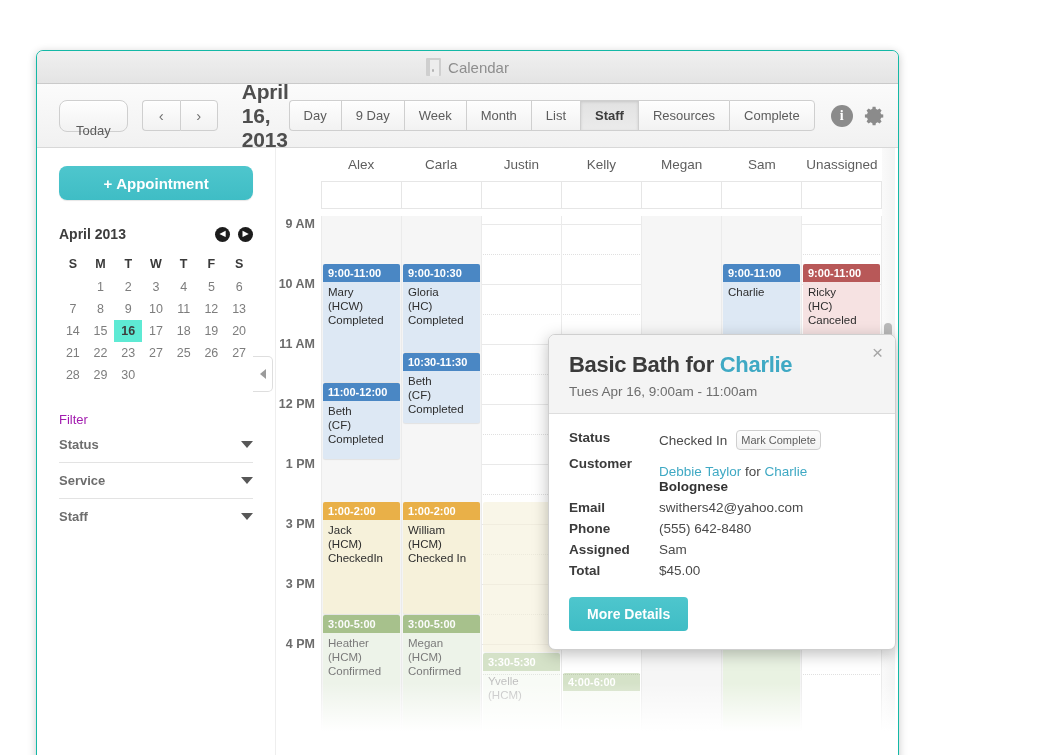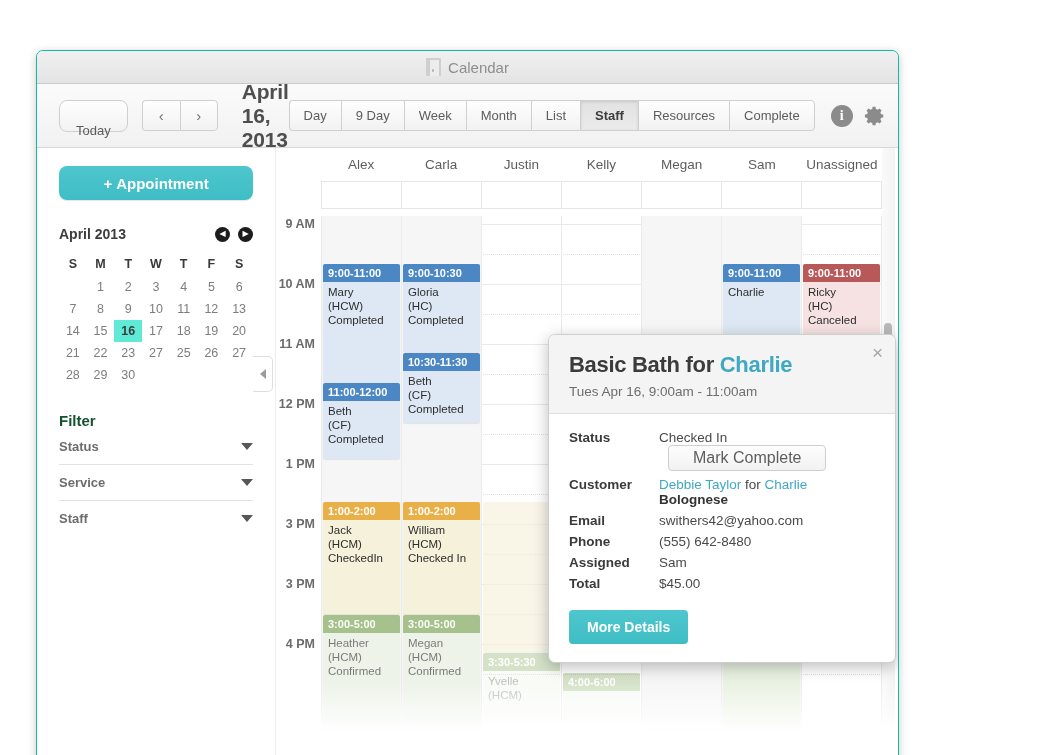--- a/index.html
+++ b/index.html
@@ -127,21 +127,21 @@
     font-size:12.5px; font-weight:bold; color:#3a3a3a;
     padding:5px 0; text-align:center; width:14.28%;
   }
   .mc-grid td {
     font-size:12.5px; color:#7d7d7d;
     padding:4px 0; text-align:center;
   }
   .mc-grid td.sel { background:#5eead4; color:#3c3c3c; font-weight:bold; border-radius:0; }
 
   .filter-sec { margin-top:26px; }
-  .filter-title { font-size:15px; font-weight:bold; color:#14532d; }
+  .filter-title { font-size:13px; font-weight:normal; color:#a21caf; }
   .filter-row {
     display:flex; align-items:center;
     padding:10px 0 10px 0;
     border-bottom:1px solid #e3e3e3;
     cursor:pointer;
   }
   .filter-row:last-child { border-bottom:none; }
   .filter-row .lbl { font-size:13px; font-weight:bold; color:#6d6d6d; }
   .caret {
     margin-left:auto;
@@ -296,22 +296,22 @@
     width:90px; flex:0 0 90px;
     font-size:13.5px; font-weight:bold; color:#3b3b3b;
   }
   .drow .v { font-size:13.5px; color:#4a4a4a; display:flex; align-items:center; flex-wrap:wrap; }
   .drow .v a { color:#3fa9c4; text-decoration:none; }
   .drow .v .bold { font-weight:bold; color:#333; }
   .mark-btn {
     margin-left:9px;
     background:linear-gradient(to bottom,#fdfdfd,#f2f2f2);
     border:1px solid #cfcfcf; border-radius:4px;
-    font-size:16px; color:#5e5e5e;
-    padding:3px 24px; cursor:pointer;
+    font-size:11px; color:#5e5e5e;
+    padding:3px 4px; cursor:pointer;
   }
   .more-btn {
     margin-top:13px;
     background:linear-gradient(to bottom,#4ec6cd 0%,#3fbdc5 100%);
     border:none;border-radius:4px;
     color:#fff;font-size:14px;font-weight:bold;
     padding:9px 18px; cursor:pointer;
   }
 </style>
 </head>
@@ -656,21 +656,21 @@
       <div class="pbody">
         <div class="drow">
           <div class="k">Status</div>
           <div class="v">
             <span>Checked In</span>
             <button class="mark-btn">Mark Complete</button>
           </div>
         </div>
         <div class="drow">
           <div class="k">Customer</div>
-          <div class="v" style="display:block;">
+          <div class="v" style="display:block;margin-top:8px;">
             <a href="#">Debbie Taylor</a><span> for </span><a href="#">Charlie</a>
             <div class="bold">Bolognese</div>
           </div>
         </div>
         <div class="drow">
           <div class="k">Email</div>
           <div class="v">swithers42@yahoo.com</div>
         </div>
         <div class="drow">
           <div class="k">Phone</div>

